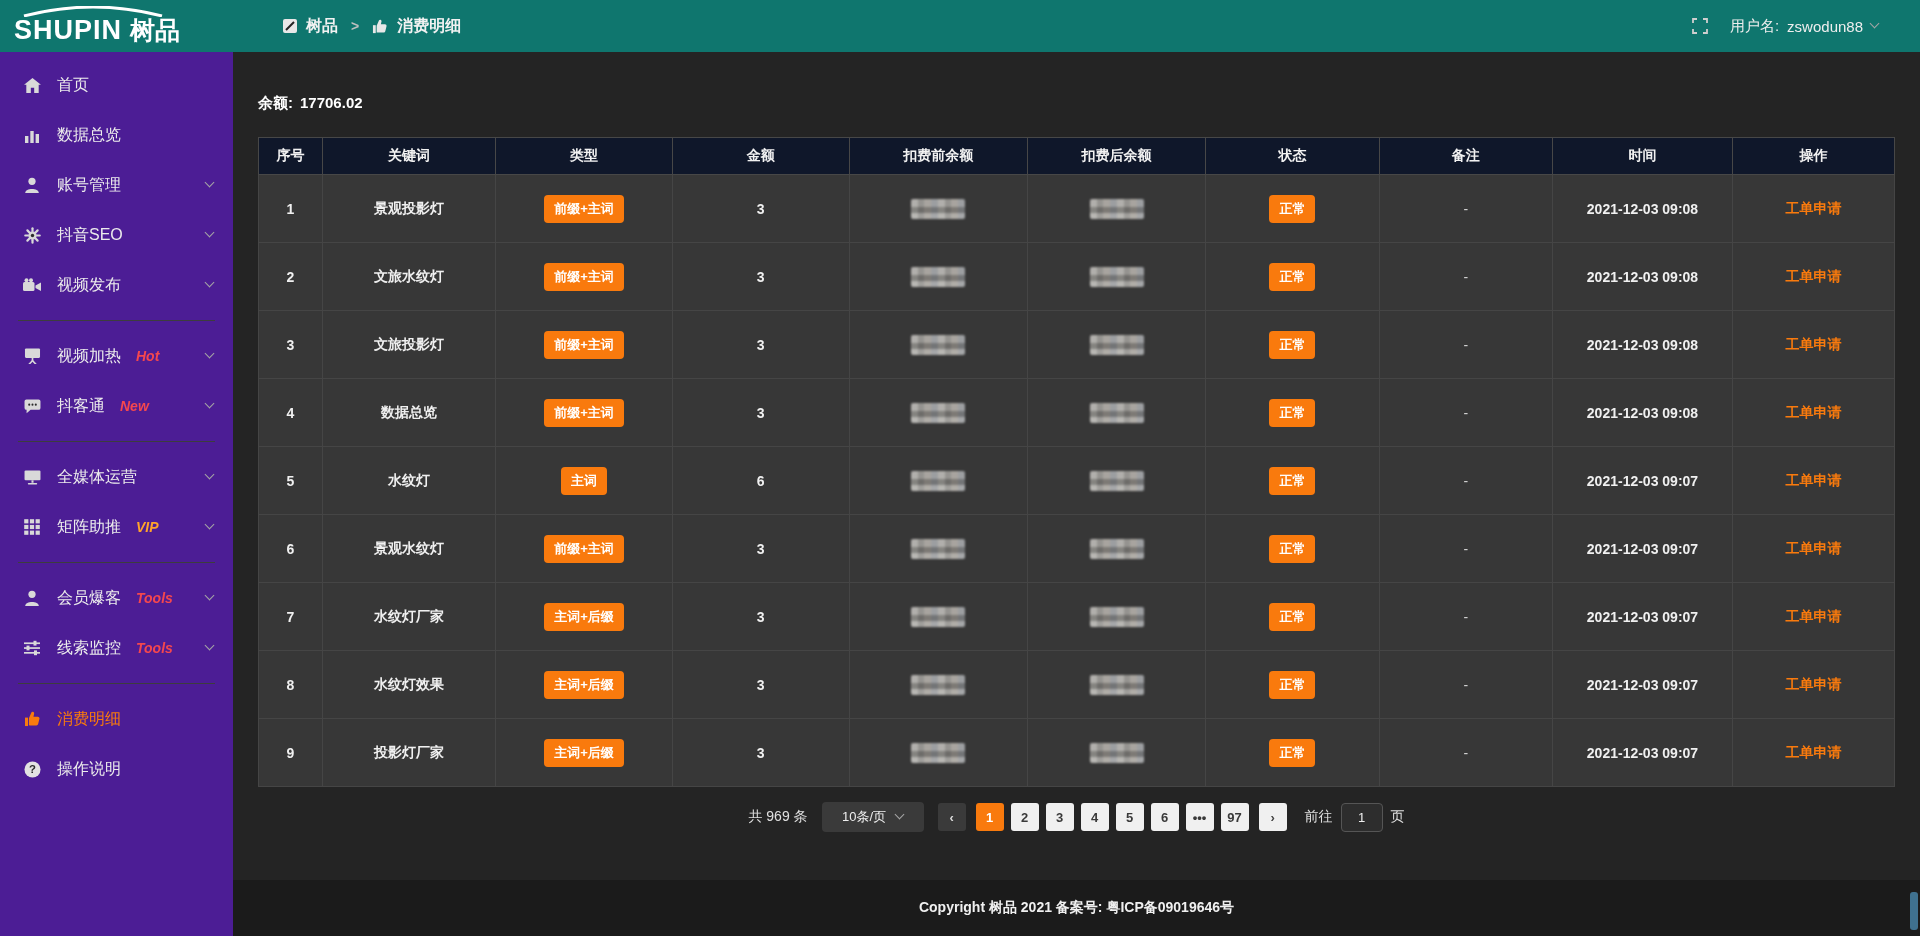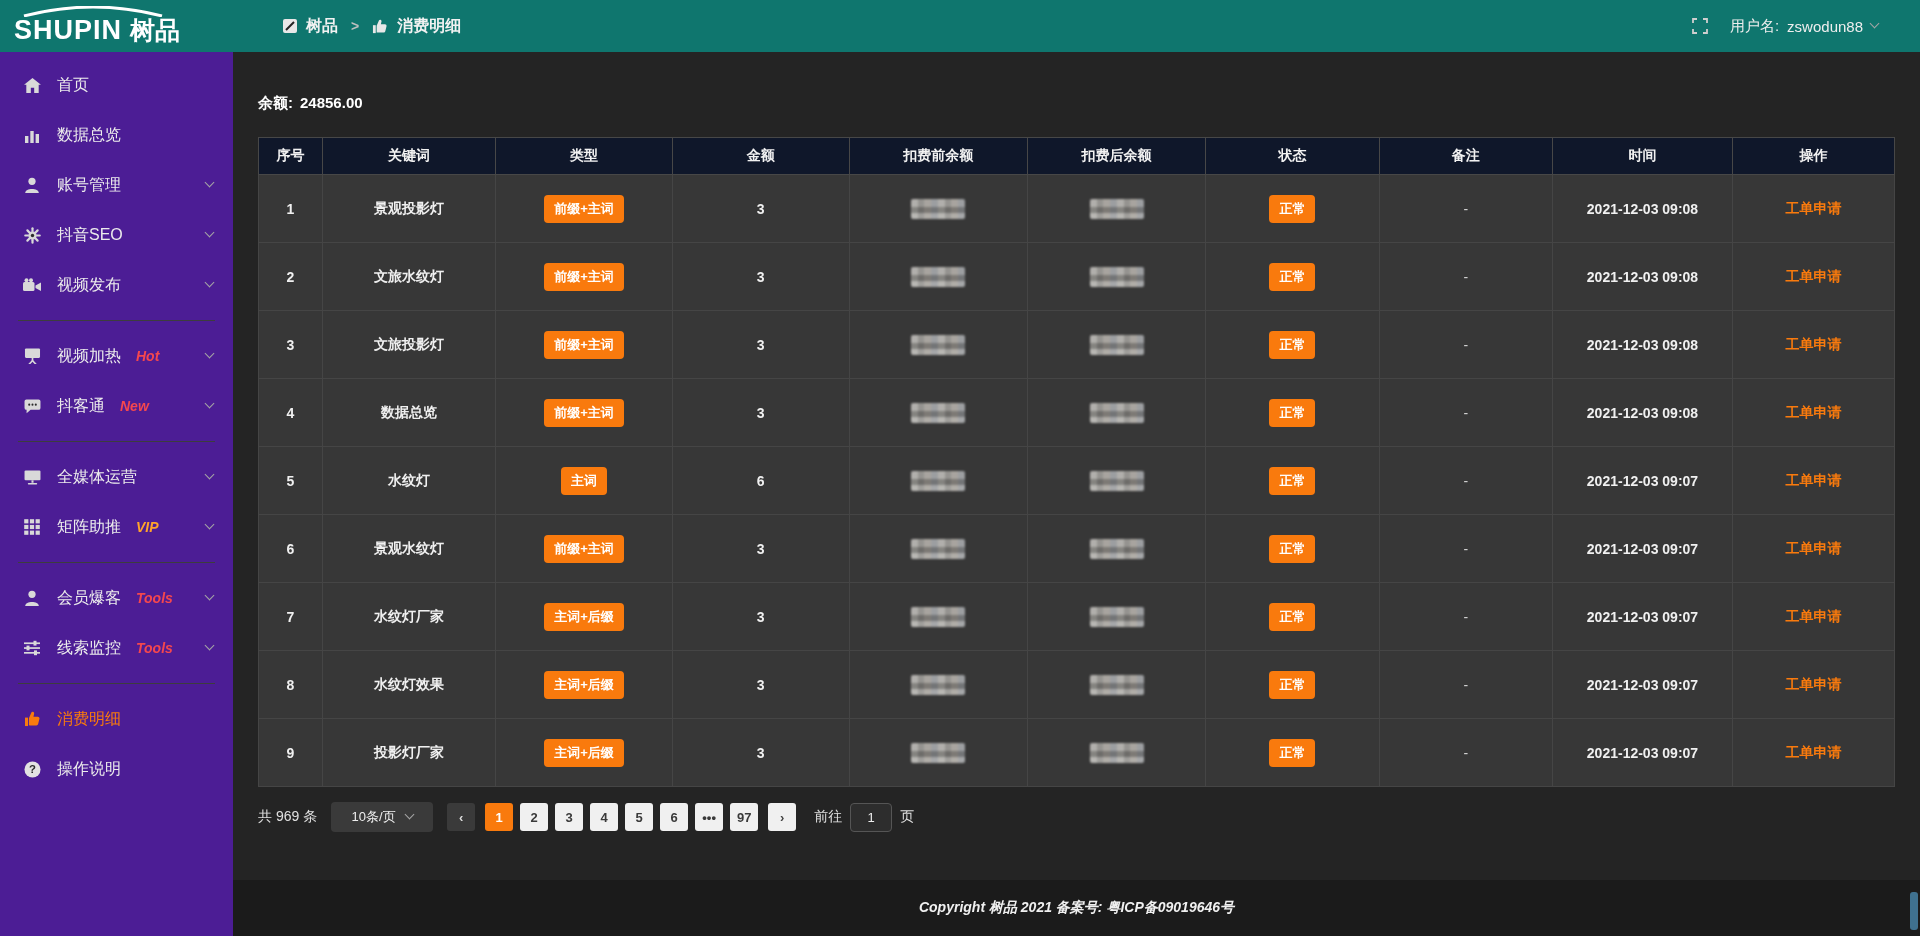--- a/index.html
+++ b/index.html
@@ -48,35 +48,35 @@
   .badge { display: inline-block; background: #f97a0d; color: #fff; font-size: 13px; font-weight: bold; padding: 5px 10px; border-radius: 4px; }
   .blur-block {
     display: inline-block; width: 54px; height: 20px; border-radius: 2px; vertical-align: middle;
     background-image:
       repeating-linear-gradient(0deg, rgba(255,255,255,.22) 0 6px, rgba(40,40,40,.28) 6px 12px, rgba(255,255,255,.12) 12px 20px),
       repeating-linear-gradient(90deg, #b3b1ac 0 7px, #908e8a 7px 13px, #a8a39c 13px 20px, #999b9e 20px 27px);
     filter: blur(1.3px); opacity: .92;
   }
   .action-link { color: #f97a0d; font-weight: bold; cursor: pointer; text-decoration: none; }
   
-  .pagination { margin-top: 15px; display: flex; align-items: center; gap: 10px; font-size: 14px; color: #e0e0e0; }
+  .pagination { margin-top: 15px; display: flex; align-items: center; justify-content: center; gap: 10px; font-size: 14px; color: #e0e0e0; }
   .pagesize { display: flex; align-items: center; justify-content: center; gap: 10px; width: 102px; height: 30px; background: #3a3a3a; border-radius: 4px; font-size: 13px; color: #eee; cursor: pointer; margin: 0 4px; }
   .nav-btn, .page-btn { min-width: 28px; height: 28px; border: none; border-radius: 3px; font-size: 13px; font-weight: bold; cursor: pointer; }
   .nav-btn.dark { background: #3a3a3a; color: #ddd; }
   .nav-btn.light { background: #f0f0f0; color: #444; }
   .page-btn { background: #f0f0f0; color: #3a3a3a; }
   .page-btn.active { background: #f97a0d; color: #fff; }
   .pages { display: flex; gap: 7px; }
   .goto { display: flex; align-items: center; gap: 8px; margin-left: 8px; }
   .goto input { width: 42px; height: 29px; background: #2d2d2d; border: 1px solid #555; border-radius: 4px; color: #eee; text-align: center; font-size: 13px; }
   
   .footer {
     position: absolute; left: 233px; right: 0; bottom: 0; height: 56px;
     background: #1b1b1b; display: flex; align-items: center; justify-content: center;
-    font-size: 14px; color: #f0f0f0; font-weight: bold; font-style: italic;
+    font-size: 14px; color: #f0f0f0; font-weight: bold;
   }
   .scroll-thumb { position: absolute; right: 2px; bottom: 6px; width: 8px; height: 38px; background: #3f718f; border-radius: 3px; z-index: 9; }
 </style>
 </head>
 <body>
 
 <header class="topbar">
   <div class="logo">
     <svg class="logo-arc" width="150" height="11" viewBox="0 0 150 11">
         <path d="M6 10 Q75 -8 144 10" fill="none" stroke="#fff" stroke-width="3"></path>
@@ -278,21 +278,21 @@
           <text x="9" y="13" text-anchor="middle" font-size="12" font-weight="bold" fill="#2b2b2b">?</text>
         </svg>
       </span>
     <span class="sl">操作说明</span>
   </div>
 </aside>
 
 <main class="main">
   <div class="balance">
     <span>余额:</span>
-    <span>24856.00</span>
+    <span>17706.02</span>
   </div>
 
   <table>
     <colgroup>
       <col style="width:3.9%">
         <col style="width:10.6%">
         <col style="width:10.8%">
         <col style="width:10.8%">
         <col style="width:10.9%">
       <col style="width:10.9%">

